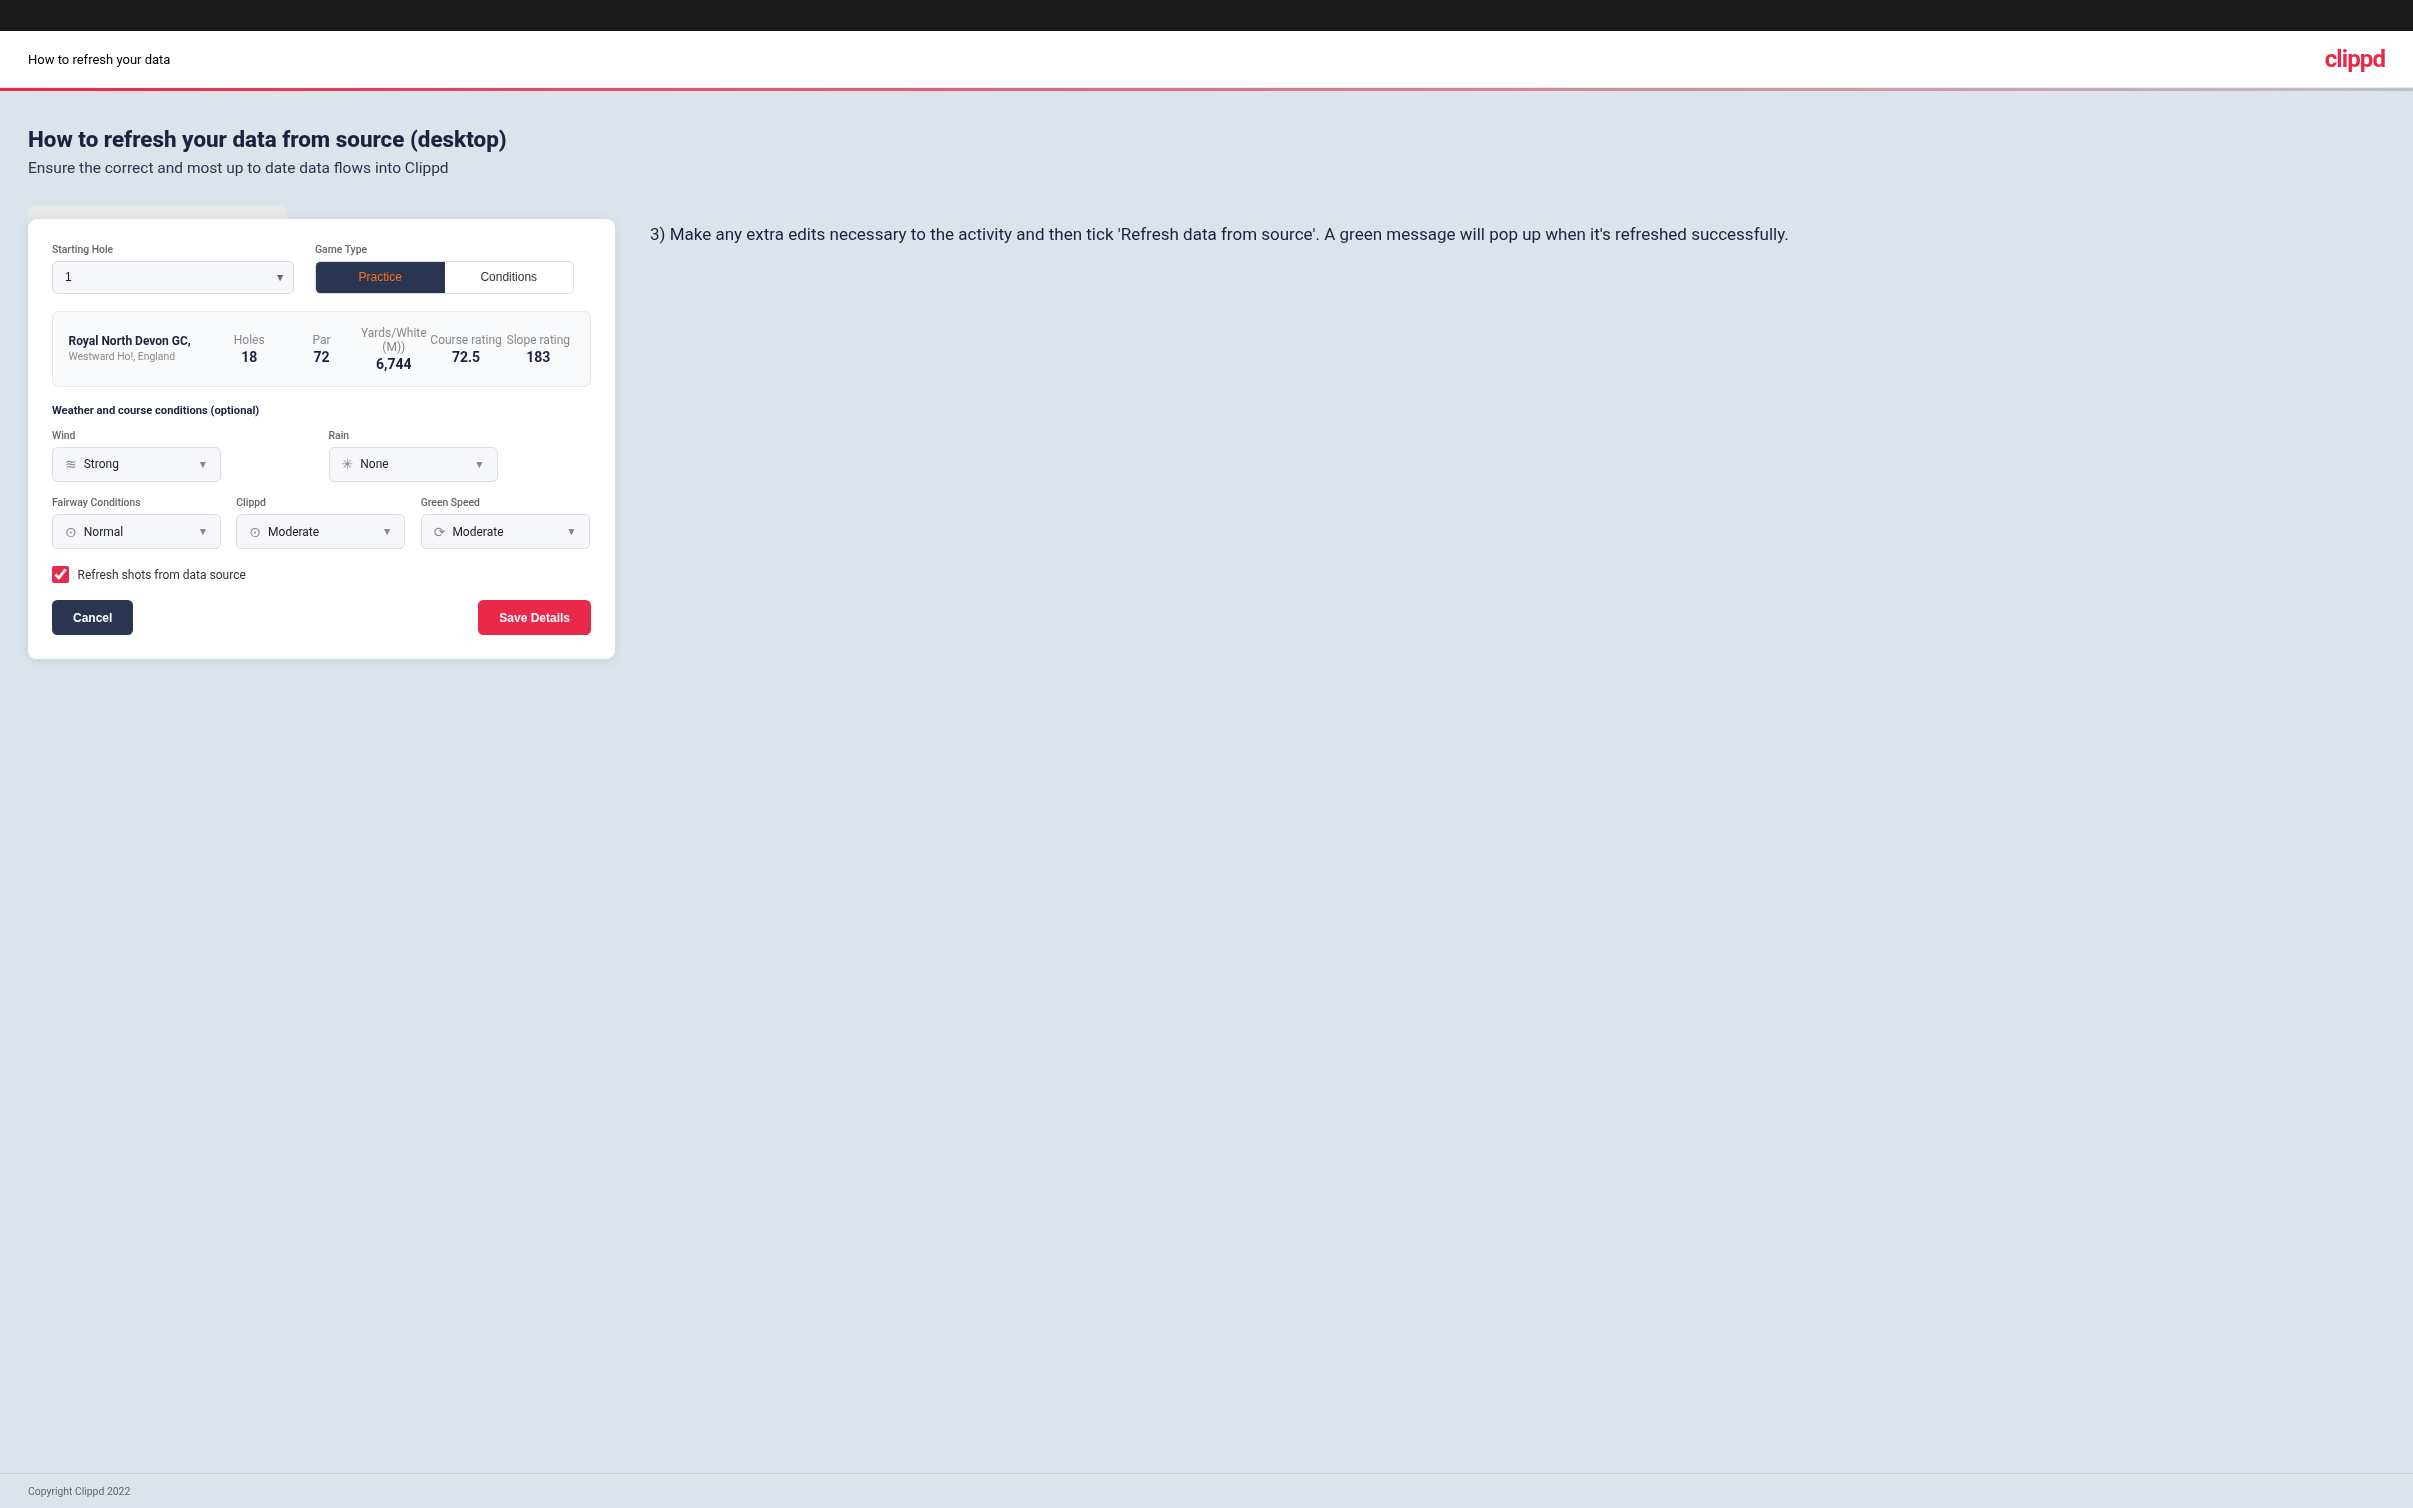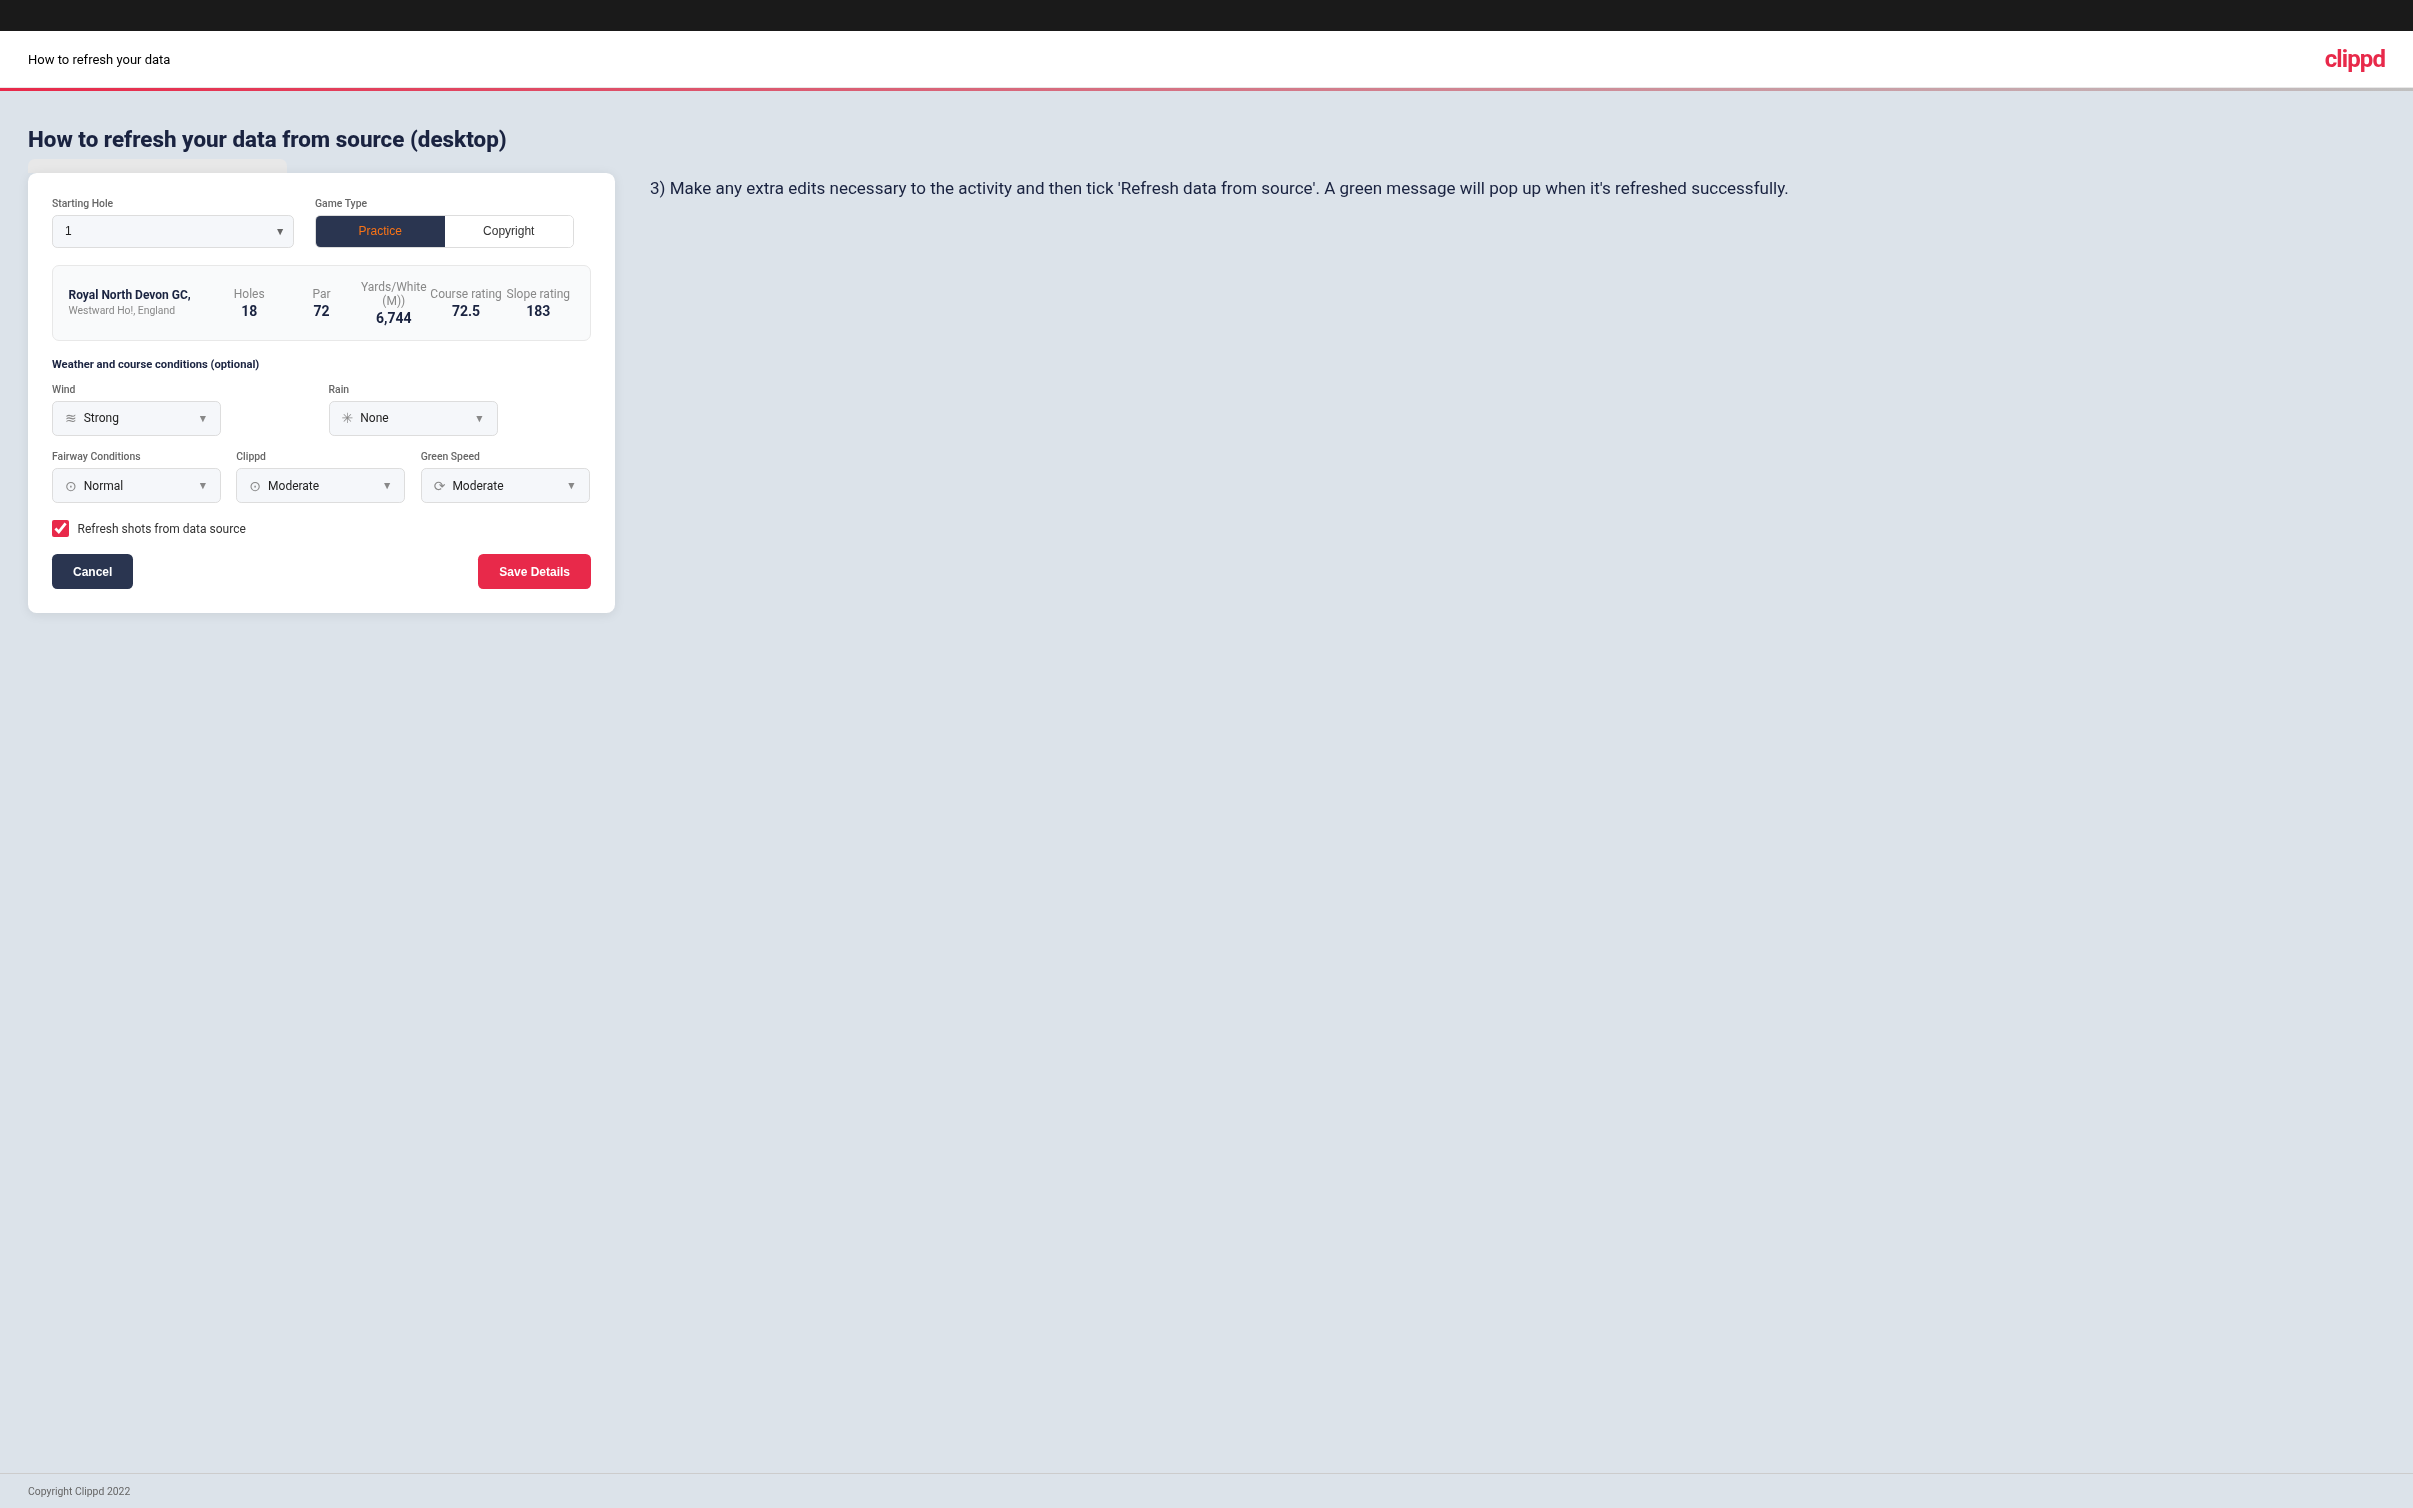--- a/index.html
+++ b/index.html
@@ -292,20 +292,21 @@
 <div class="top-bar"></div>
 
 <div class="header">
   <span class="header-title">How to refresh your data</span>
   <span class="logo">clippd</span>
 </div>
 <div class="header-divider"></div>
 
 <div class="main-content">
   <h1 class="page-heading">How to refresh your data from source (desktop)</h1>
+  <p class="page-subheading">Ensure the correct and most up to date data flows into Clippd</p>
 
   <div class="content-row">
 
     <div>
 
       <div class="card-top-stub"></div>
       <div class="card">
 
         <div class="field-row">
           <div class="field-group">
@@ -315,21 +316,21 @@
                 <option>1</option>
                 <option>10</option>
               </select>
               <span class="select-chevron">▼</span>
             </div>
           </div>
           <div class="field-group">
             <span class="field-label">Game Type</span>
             <div class="game-type-toggle">
               <button class="toggle-btn active">Practice</button>
-              <button class="toggle-btn inactive">Copyright</button>
+              <button class="toggle-btn inactive">Conditions</button>
             </div>
           </div>
         </div>
 
         <div class="course-info-row">
           <div class="course-name-col">
             <div class="course-name">Royal North Devon GC,</div>
             <div class="course-location">Westward Ho!, England</div>
           </div>
           <div class="course-stat">

